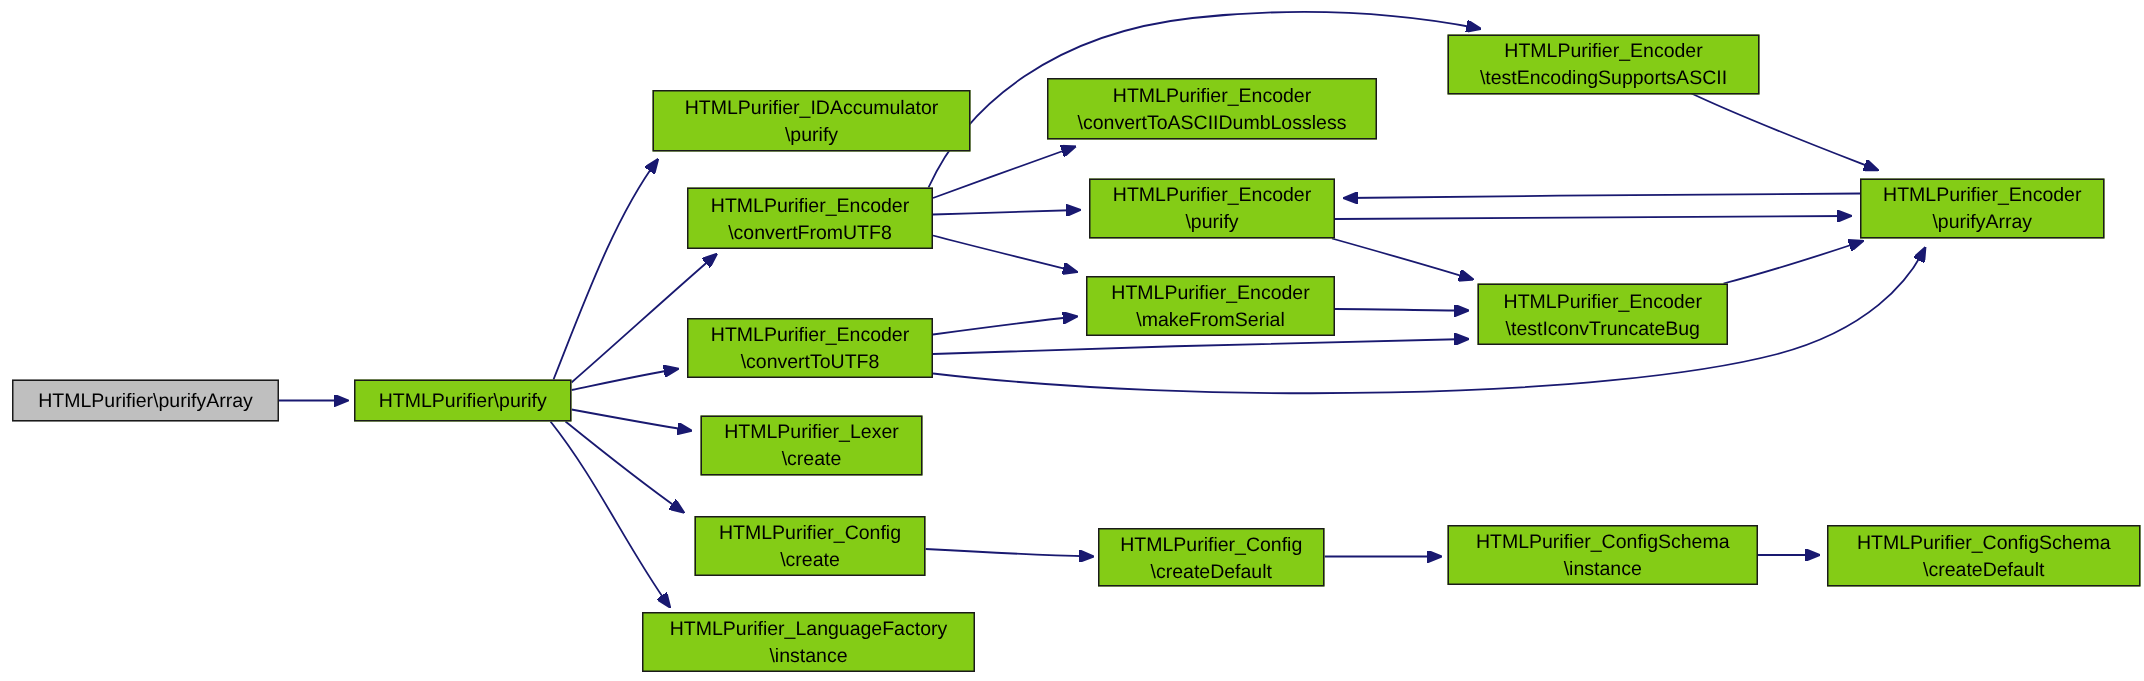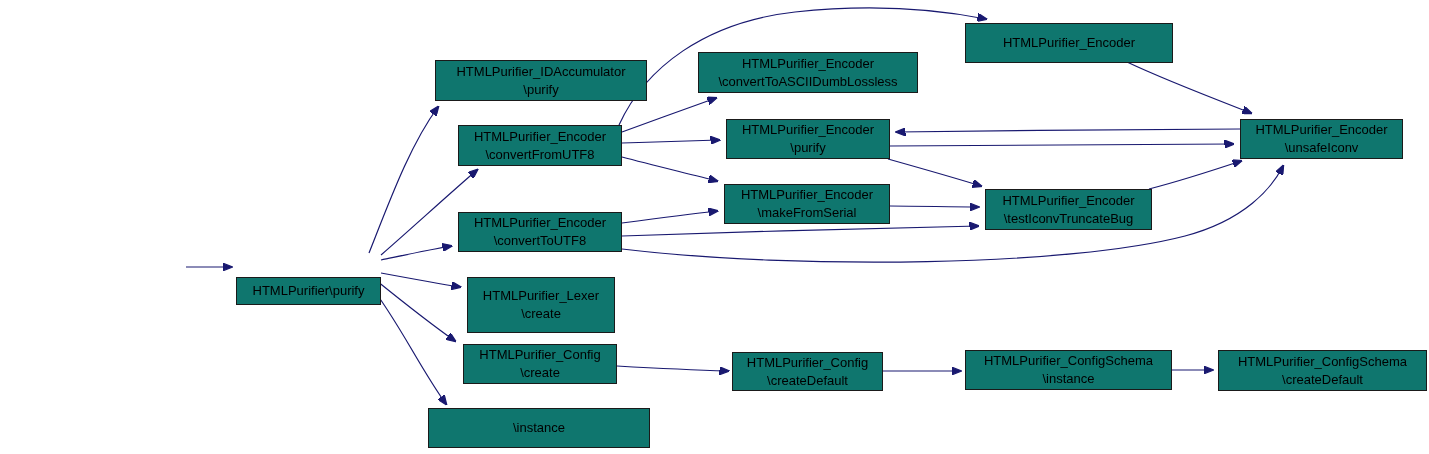--- a/index.html
+++ b/index.html
@@ -8,21 +8,21 @@
     width:1429px;height:454px;
     background:#fff;
     font-family:"Liberation Sans","DejaVu Sans",sans-serif;
     overflow:hidden;
   }
   #edges{position:absolute;left:0;top:0;width:1429px;height:454px;}
   #edges path{stroke:var(--edge-color,#191970);stroke-width:1.2;fill:none;}
   .node{
     position:absolute;
     box-sizing:border-box;
-    background:#0f766e;
+    background:#84cc16;
     border:1px solid #1a1a1a;
     display:flex;flex-direction:column;
     align-items:center;justify-content:center;
     text-align:center;
     font-size:13px;line-height:18px;
     color:#000;
     white-space:nowrap;
     padding:1px 2px;
     cursor:pointer;
   }
@@ -57,80 +57,85 @@
     <path d="M 890 146 C 1010 146 1130 145 1233 144" marker-end="url(#arrow)"></path>
     <path d="M 1240 129 C 1130 129 1010 131 897 132" marker-end="url(#arrow)"></path>
     <path d="M 890 206 C 920 206 950 207 978 207" marker-end="url(#arrow)"></path>
     <path d="M 1149 189 C 1180 181 1214 170 1241 161" marker-end="url(#arrow)"></path>
     <path d="M 1127 62 C 1165 80 1215 99 1251 113" marker-end="url(#arrow)"></path>
     <path d="M 617 366 C 652 368 692 370 728 371" marker-end="url(#arrow)"></path>
     <path d="M 883 371 L 960 371" marker-end="url(#arrow)"></path>
     <path d="M 1172 370 L 1212 370" marker-end="url(#arrow)"></path>
   </svg>
 
+  <div class="node focus" style="left:8px;top:253px;width:178px;height:28px;">
+    <span>HTMLPurifier\purifyArray</span>
+  </div>
 
-  <div class="node" style="left:236px;top:253px;width:145px;height:28px;margin-top:24px;">
+  <div class="node" style="left:236px;top:253px;width:145px;height:28px;">
     <span>HTMLPurifier\purify</span>
   </div>
 
   <div class="node" style="left:435px;top:60px;width:212px;height:41px;justify-content:center;">
     <span>HTMLPurifier_IDAccumulator</span>
     <span>\purify</span>
   </div>
 
   <div class="node" style="left:458px;top:125px;width:164px;height:41px;">
     <span>HTMLPurifier_Encoder</span>
     <span>\convertFromUTF8</span>
   </div>
 
   <div class="node" style="left:698px;top:52px;width:220px;height:41px;">
     <span>HTMLPurifier_Encoder</span>
     <span>\convertToASCIIDumbLossless</span>
   </div>
 
   <div class="node" style="left:965px;top:23px;width:208px;height:40px;">
     <span>HTMLPurifier_Encoder</span>
+    <span>\testEncodingSupportsASCII</span>
   </div>
 
   <div class="node" style="left:726px;top:119px;width:164px;height:40px;">
     <span>HTMLPurifier_Encoder</span>
     <span>\purify</span>
   </div>
 
   <div class="node" style="left:724px;top:184px;width:166px;height:40px;">
     <span>HTMLPurifier_Encoder</span>
     <span>\makeFromSerial</span>
   </div>
 
   <div class="node" style="left:985px;top:189px;width:167px;height:41px;">
     <span>HTMLPurifier_Encoder</span>
     <span>\testIconvTruncateBug</span>
   </div>
 
   <div class="node" style="left:1240px;top:119px;width:163px;height:40px;">
     <span>HTMLPurifier_Encoder</span>
-    <span>\unsafeIconv</span>
+    <span>\purifyArray</span>
   </div>
 
   <div class="node" style="left:458px;top:212px;width:164px;height:40px;">
     <span>HTMLPurifier_Encoder</span>
     <span>\convertToUTF8</span>
   </div>
 
-  <div class="node" style="left:467px;top:277px;width:148px;height:56px;">
+  <div class="node" style="left:467px;top:277px;width:148px;height:40px;">
     <span>HTMLPurifier_Lexer</span>
     <span>\create</span>
   </div>
 
   <div class="node" style="left:463px;top:344px;width:154px;height:40px;">
     <span>HTMLPurifier_Config</span>
     <span>\create</span>
   </div>
 
   <div class="node" style="left:428px;top:408px;width:222px;height:40px;">
+    <span>HTMLPurifier_LanguageFactory</span>
     <span>\instance</span>
   </div>
 
   <div class="node" style="left:732px;top:352px;width:151px;height:39px;">
     <span>HTMLPurifier_Config</span>
     <span>\createDefault</span>
   </div>
 
   <div class="node" style="left:965px;top:350px;width:207px;height:40px;">
     <span>HTMLPurifier_ConfigSchema</span>

